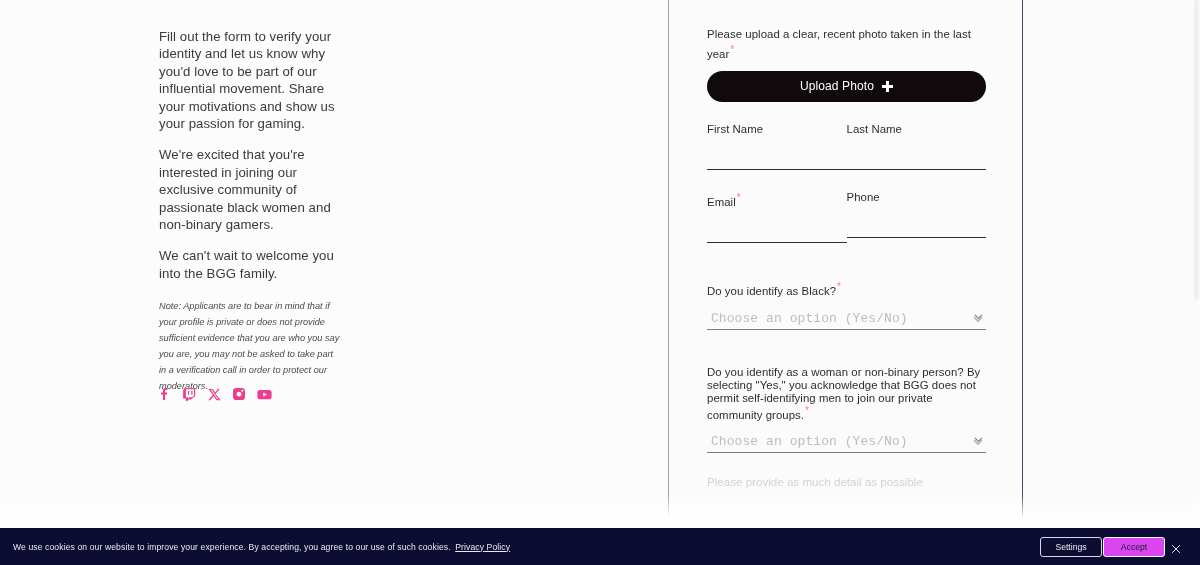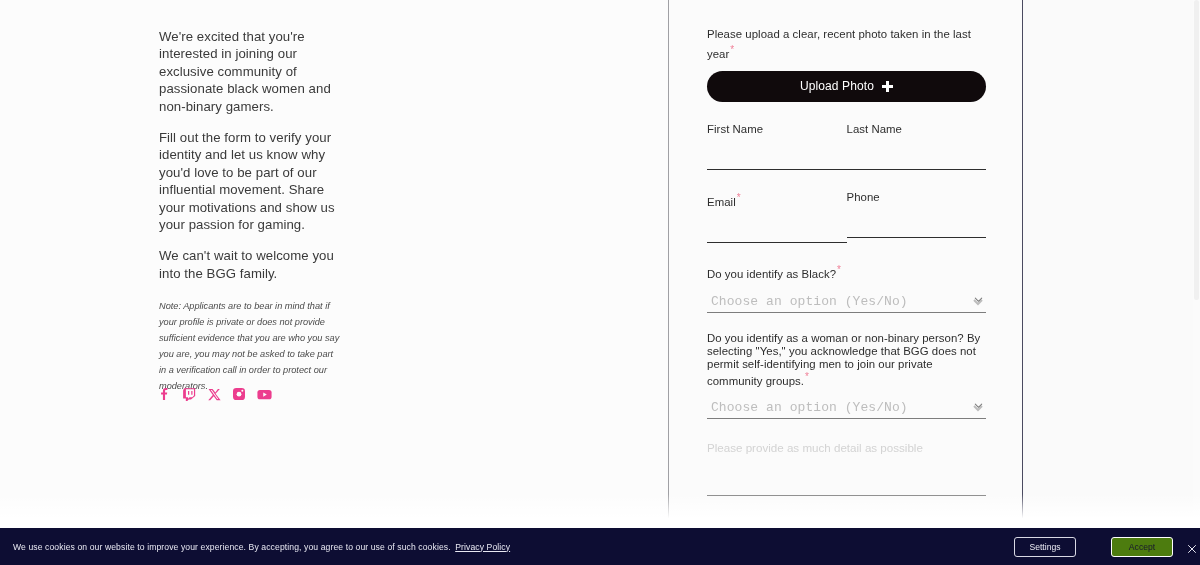--- a/index.html
+++ b/index.html
@@ -171,21 +171,21 @@
     border: none;
     border-bottom: 1.1px solid #2e2e2e;
     background: transparent;
     outline: none;
     font-family: "Liberation Sans", sans-serif;
     font-size: 11.5px;
     color: #222;
   }
 
   
-  .select-block { margin-top: 19px; }
+  .select-block { margin-top: 36px; }
   .select-wrap {
     position: relative;
     margin-top: 10px;
     border-bottom: 1.6px solid #7d7d7d;
     height: 22px;
   }
   .select-box {
     width: 100%;
     height: 20px;
     border: none;
@@ -241,64 +241,63 @@
   }
 
   
   .cookie {
     position: absolute;
     left: 0; bottom: 0;
     width: 1200px; height: 37px;
     background: #0d0d33;
     display: flex;
     align-items: center;
-    padding: 0 0 0 13px;
+    padding: 0 16px 0 13px;
   }
   .cookie-text {
     font-size: 8.6px;
     color: #e8e8f2;
     letter-spacing: .012em;
     white-space: nowrap;
   }
   .cookie-link {
     color: #e8e8f2;
     text-decoration: underline;
     margin-left: 2px;
     cursor: pointer;
   }
   .cookie-actions {
     margin-left: auto;
     display: flex;
     align-items: flex-end;
-    gap: 9px;
+    gap: 1px;
   }
   .btn-settings {
     min-width: 62px;
     height: 20px;
     background: transparent;
     border: 1px solid #d8d8e4;
     border-radius: 3px;
     color: #ececf4;
     font-family: "Liberation Sans", sans-serif;
     font-size: 8.6px;
     cursor: pointer;
     padding: 0 10px;
   }
   .btn-accept {
     min-width: 62px;
     height: 20px;
-    background: #4d7c0f;
+    background: #d946ef;
     border: 1px solid #ffffff;
     border-radius: 3px;
     color: #18182e;
     font-family: "Liberation Sans", sans-serif;
     font-size: 8.6px;
     cursor: pointer;
     padding: 0 10px;
-    margin-left: 26px;
   }
   .btn-close {
     width: 16px; height: 16px;
     background: transparent;
     border: none;
     cursor: pointer;
     display: flex;
     align-items: center;
     justify-content: center;
     margin-left: 2px;
@@ -321,22 +320,22 @@
   }
 </style>
 </head>
 <body>
 
 <div class="page">
 
   <div class="gutter-left"></div>
 
   <div class="intro-col">
+    <p class="intro-p">Fill out the form to verify your identity and let us know why you'd love to be part of our influential movement. Share your motivations and show us your passion for gaming.</p>
     <p class="intro-p">We're excited that you're interested in joining our exclusive community of passionate black women and non-binary gamers.</p>
-    <p class="intro-p">Fill out the form to verify your identity and let us know why you'd love to be part of our influential movement. Share your motivations and show us your passion for gaming.</p>
     <p class="intro-p">We can't wait to welcome you into the BGG family.</p>
     <p class="note">Note: Applicants are to bear in mind that if your profile is private or does not provide sufficient evidence that you are who you say you are, you may not be asked to take part in a verification call in order to protect our moderators.</p>
   </div>
 
   <div class="social-row">
     <a class="social-ico">
       <svg viewBox="0 0 24 24" width="16" height="16" fill="currentColor" aria-hidden="true">
         <path d="M13.6 21v-8.2h2.8l.42-3.2H13.6V7.5c0-.93.26-1.56 1.58-1.56H17V3.1C16.71 3.06 15.7 3 14.53 3c-2.45 0-4.13 1.5-4.13 4.25V9.6H7.6v3.2h2.8V21h3.2z"></path>
       </svg>
     </a>

